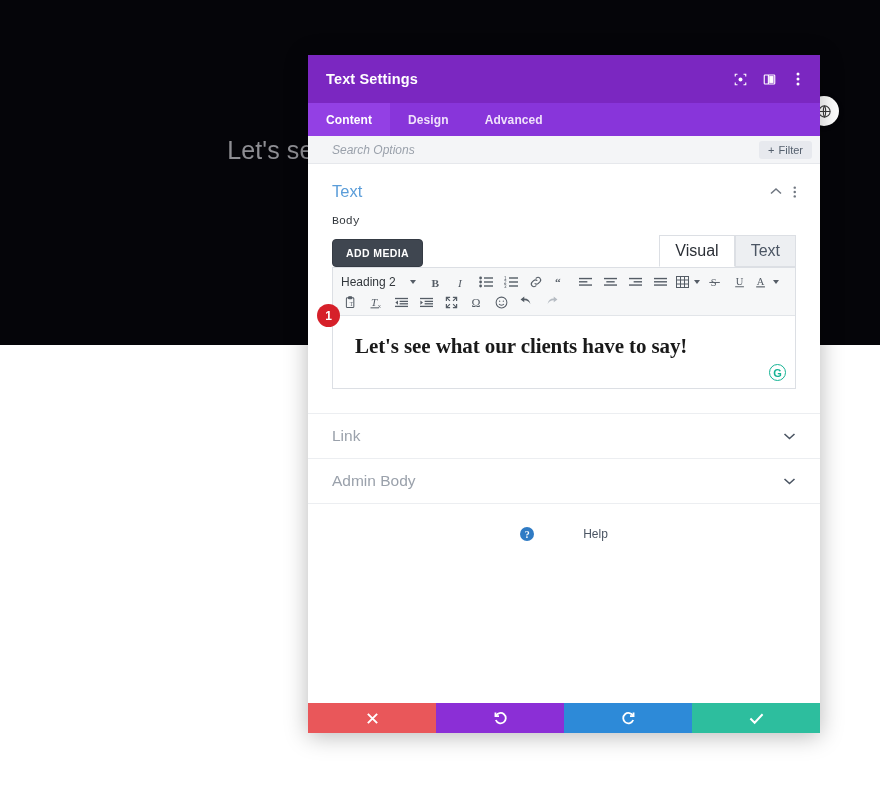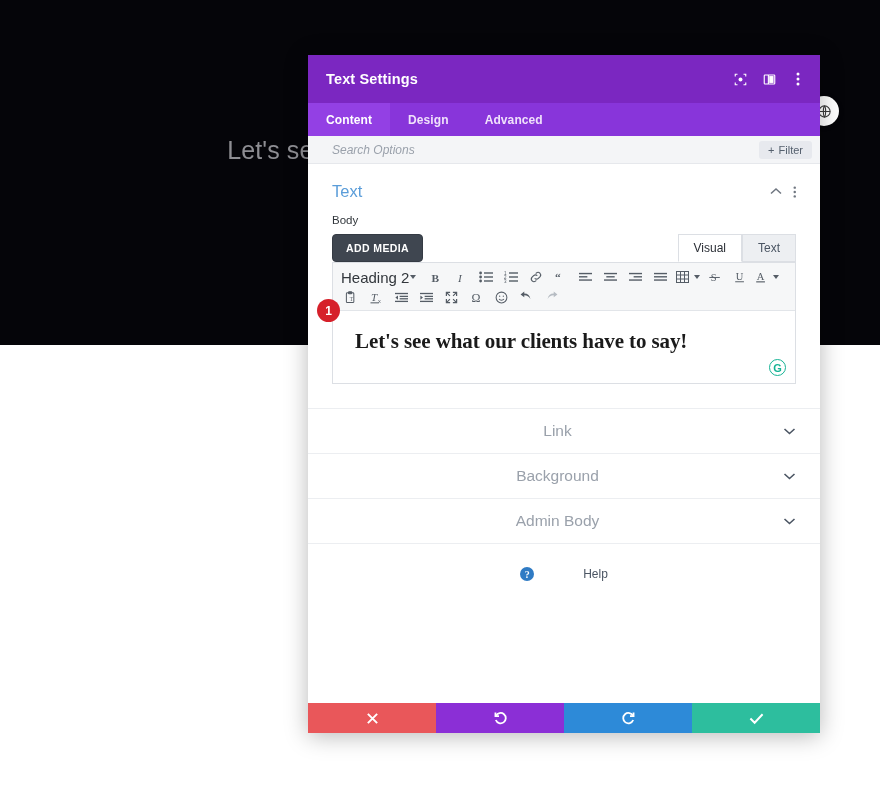--- a/index.html
+++ b/index.html
@@ -92,50 +92,50 @@
   .section-open { padding: 18px 24px 0 24px; }
   .section-head {
     display: flex; align-items: center; margin-bottom: 13px;
   }
   .section-title {
     font-size: 16.5px; color: #5b9dd9; flex: 1 1 auto; font-weight: 400;
   }
   .sec-ctl { display: flex; align-items: center; gap: 11px; }
   .sec-ctl span { cursor: pointer; display: flex; align-items: center; }
 
-  .field-label { font-size: 11.5px; color: #32373c; margin-bottom: 8px; font-weight: 400; }
+  .field-label { font-size: 11.5px; color: #32373c; margin-bottom: 8px; font-weight: 400; font-family: Liberation Mono, monospace; }
 
   .editor-top { display: flex; align-items: flex-end; }
   .add-media {
     background: #3f4650; color: #ffffff; font-size: 10.5px; font-weight: bold;
     padding: 7px 13px; border-radius: 4px; letter-spacing: .4px; cursor: pointer;
     border: 1px solid #353b44;
   }
   .vt-tabs { margin-left: auto; display: flex; align-items: flex-end; }
   .vt-tab {
-    font-size: 12px; color: #4b5563; padding: 6px 15px 6px 15px;
+    font-size: 16px; color: #4b5563; padding: 6px 15px 6px 15px;
     border: 1px solid #dcdfe4; cursor: pointer; background: #edeff2;
   }
   .vt-tab.active { background: #ffffff; border-bottom-color: #ffffff; color: #2b2f36; }
 
   .editor-box { border: 1px solid #dcdfe4; background: #ffffff; position: relative; }
   .tb {
     background: #f6f7f8; border-bottom: 1px solid #e2e5e9;
     padding: 4px 6px 3px 6px;
   }
   .tb-row { display: flex; align-items: center; height: 20px; gap: 0; }
   .tb-btn {
     width: 25px; height: 20px; display: flex; align-items: center; justify-content: center;
     cursor: pointer; color: #555d66;
   }
   .tb-btn svg { display: block; }
   .fmt-select {
     display: flex; align-items: center; justify-content: space-between;
     width: 80px; height: 19px; padding: 0 3px 0 2px;
-    font-size: 15px; color: #32373c; cursor: pointer; margin-right: 4px;
+    font-size: 12px; color: #32373c; cursor: pointer; margin-right: 4px;
   }
   .caret { width:0;height:0;border-left:3.5px solid transparent;border-right:3.5px solid transparent;border-top:4px solid #555d66; }
   .tb-caret { width: 11px; display:flex; align-items:center; justify-content:center; cursor:pointer; }
 
   .editor-area {
     height: 72px; padding: 18px 22px 0 22px; position: relative; background:#fff;
   }
   .editor-h2 {
     font-family: "Liberation Serif", serif;
     font-size: 21px; font-weight: bold; color: #1a1a1a; letter-spacing: -.1px;
@@ -156,21 +156,21 @@
     display: flex; align-items: center; justify-content: center;
     z-index: 6;
   }
 
   .collapsed-list { margin-top: 24px; border-top: 1px solid #eceef1; }
   .collapsed-row {
     height: 45px; border-bottom: 1px solid #eceef1;
     display: flex; align-items: center;
     padding: 0 24px; cursor: pointer;
   }
-  .collapsed-label { flex: 1 1 auto; font-size: 15.5px; color: #9aa1ab; font-weight: 400; text-align: center; }
+  .collapsed-label { flex: 1 1 auto; font-size: 15.5px; color: #9aa1ab; font-weight: 400; }
 
   .help-row {
     display: flex; align-items: center; justify-content: center;
     gap: 7px; padding: 23px 0 0 0;
   }
   .help-text { font-size: 12px; color: #4b5563; margin-left: 42px; }
   .help-dot {
     width: 14px; height: 14px; border-radius: 50%; background: #2f7bc4;
     color: #fff; font-size: 10px; font-weight: bold;
     display:flex; align-items:center; justify-content:center;
@@ -459,28 +459,20 @@
       <div class="collapsed-list">
         <div class="collapsed-row">
           <span class="collapsed-label">Link</span>
           <span>
             <svg width="13" height="9" viewBox="0 0 13 9" fill="none" stroke="#4b5563" stroke-width="1.6">
                 <path d="M1.5 2l5 4.5L11.5 2"></path>
               </svg>
           </span>
         </div>
         <div class="collapsed-row">
-          <span class="collapsed-label">Background</span>
-          <span>
-            <svg width="13" height="9" viewBox="0 0 13 9" fill="none" stroke="#4b5563" stroke-width="1.6">
-                <path d="M1.5 2l5 4.5L11.5 2"></path>
-              </svg>
-          </span>
-        </div>
-        <div class="collapsed-row">
           <span class="collapsed-label">Admin Body</span>
           <span>
             <svg width="13" height="9" viewBox="0 0 13 9" fill="none" stroke="#4b5563" stroke-width="1.6">
                 <path d="M1.5 2l5 4.5L11.5 2"></path>
               </svg>
           </span>
         </div>
       </div>
 
       <div class="help-row">

